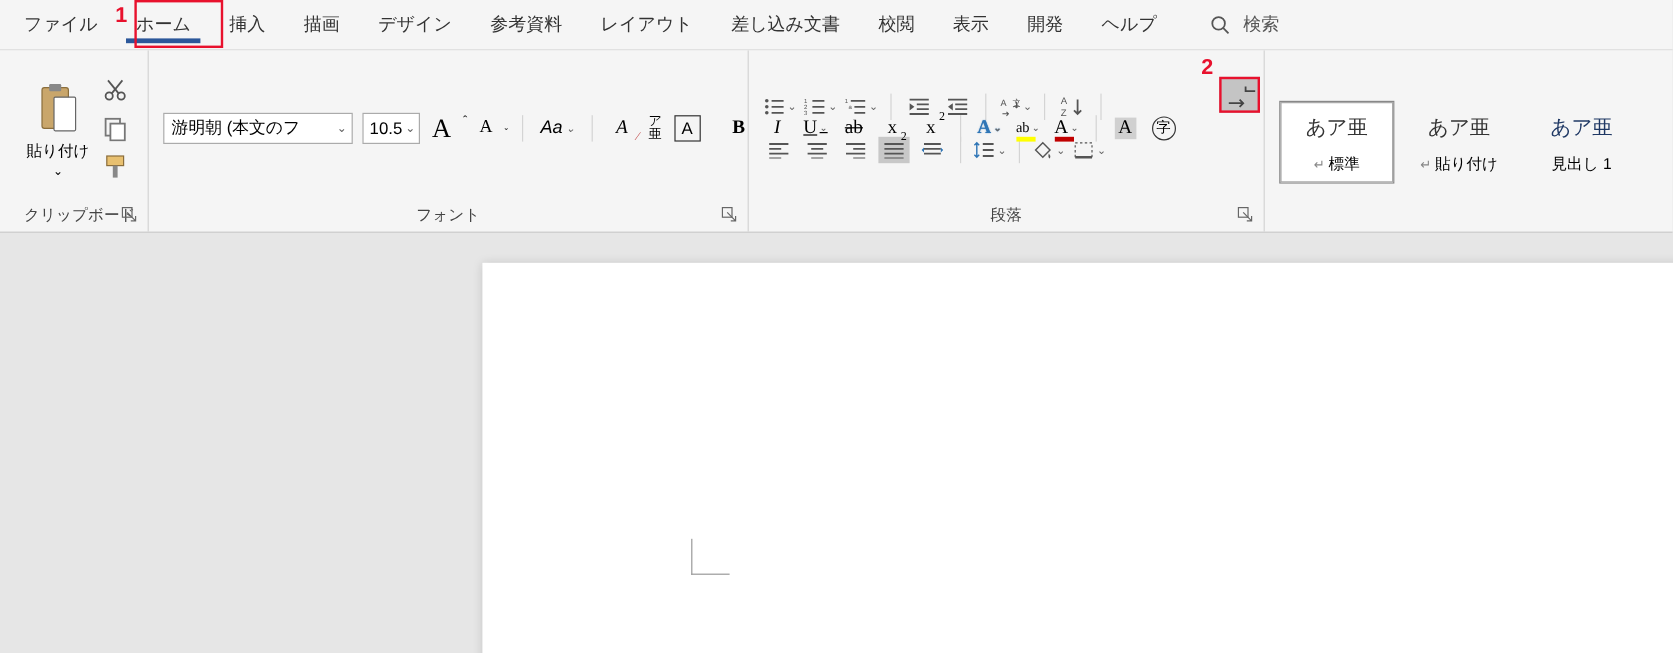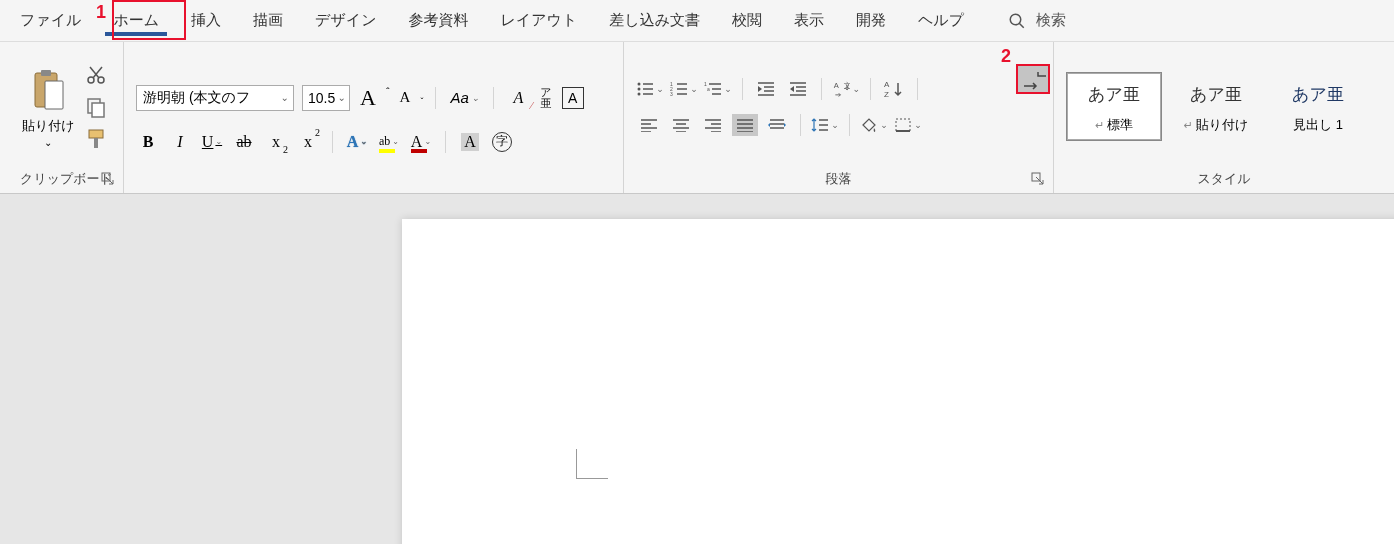--- a/index.html
+++ b/index.html
@@ -22,21 +22,21 @@
     
     
     .clipboard-main { display: flex; flex-direction: column; align-items: center; padding: 4px 6px 0 6px; }
     .paste-icon { width: 38px; height: 44px; }
     .paste-label { font-size: 13px; margin-top: 4px; }
     .paste-arrow { font-size: 10px; margin-top: 2px; }
     .clipboard-side { display: flex; flex-direction: column; gap: 10px; padding: 8px 4px; }
     .small-icon { width: 22px; height: 22px; }
     
     
-    .font-rows { display: flex; flex-direction: column; gap: 20px; padding: 0 6px; }
+    .font-rows { display: flex; flex-direction: row; gap: 20px; padding: 0 6px; }
     .font-row { display: flex; align-items: center; gap: 8px; }
     .font-name { width: 158px; height: 26px; border: 1px solid #ababab; background: #fff; display: flex; align-items: center; padding: 0 6px; font-size: 14px; position: relative; }
     .font-name .dd { position: absolute; right: 4px; font-size: 10px; color: #666; }
     .font-size { width: 48px; height: 26px; border: 1px solid #ababab; background: #fff; display: flex; align-items: center; padding: 0 5px; font-size: 14px; position: relative; }
     .font-size .dd { position: absolute; right: 3px; font-size: 10px; color: #666; }
     .aabig { font-size: 22px; font-family: "Times New Roman", serif; padding: 0 2px; cursor: pointer; }
     .aasmall { font-size: 15px; font-family: "Times New Roman", serif; padding: 0 2px; cursor: pointer; }
     .aa-case { font-size: 15px; padding: 0 2px; cursor: pointer; display: flex; align-items: center; gap: 2px; font-style: italic; }
     .ruby-icon { font-size: 11px; line-height: 1; padding: 0 2px; cursor: pointer; text-align: center; }
     .boxed-a { border: 1.5px solid #333; width: 22px; height: 22px; display: flex; align-items: center; justify-content: center; font-size: 14px; cursor: pointer; }
@@ -216,20 +216,27 @@
           <div class="sep"></div>
           <span class="fmt-btn">
               <span class="shade-btn">A</span>
             </span>
           <span class="fmt-btn">
               <span class="circled">字</span>
             </span>
         </div>
       </div>
     </div>
+    <div class="group-footer">
+      <span>フォント</span>
+      <svg class="launcher" viewBox="0 0 14 14">
+          <rect x="1" y="1" width="8" height="8" fill="none" stroke="#666"></rect>
+          <path d="M5 5 L12 12 M12 8 L12 12 L8 12" fill="none" stroke="#666"></path>
+        </svg>
+    </div>
   </div>
 
   <div class="group" style="width:430px;">
     <div class="group-body">
       <div class="para-rows">
         <div class="para-row">
           <div class="list-btn">
             <svg width="18" height="16" viewBox="0 0 18 16">
                 <circle cx="3" cy="3" r="1.5" fill="#555"></circle>
                 <line x1="7" y1="3" x2="17" y2="3" stroke="#555" stroke-width="1.5"></line>
@@ -395,23 +402,20 @@
               <span>貼り付け</span>
             </div>
         </div>
         <div class="style-item">
           <div class="style-preview heading">あア亜</div>
           <div class="style-name">
               <span>見出し 1</span>
             </div>
         </div>
       </div>
-    </div>
-    <div class="group-footer">
-      <span>スタイル</span>
     </div>
   </div>
 
 </div>
 
 <div class="doc-area">
   <div class="page">
     <div class="guide"></div>
   </div>
 </div>

